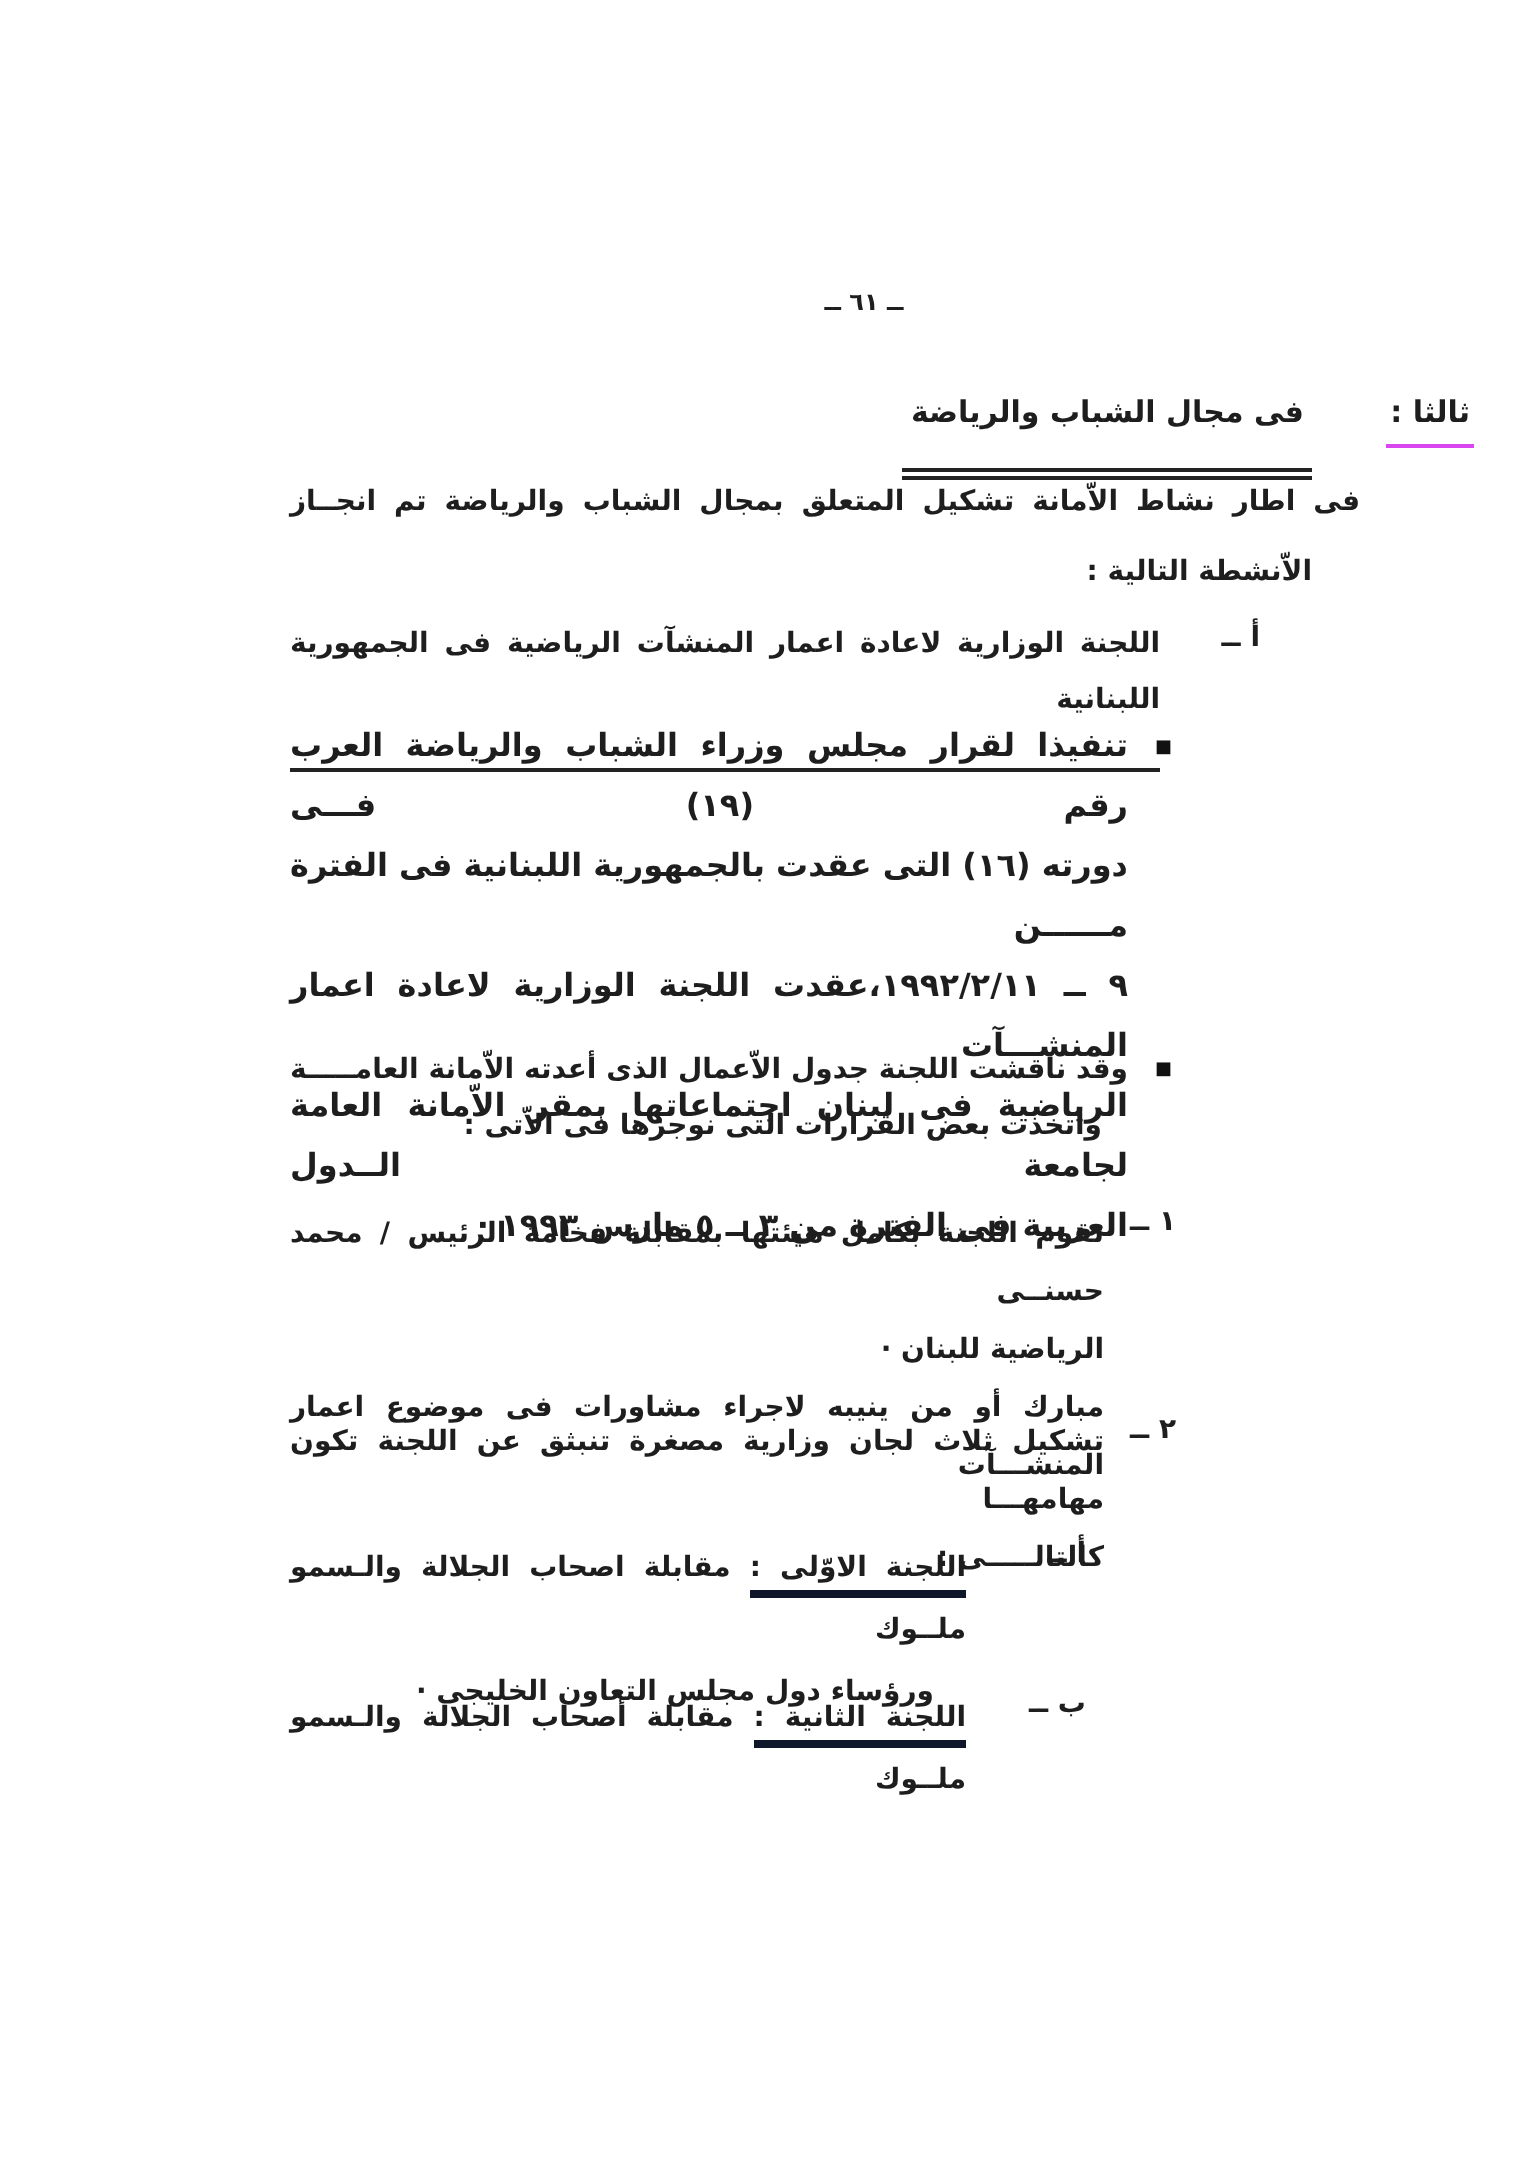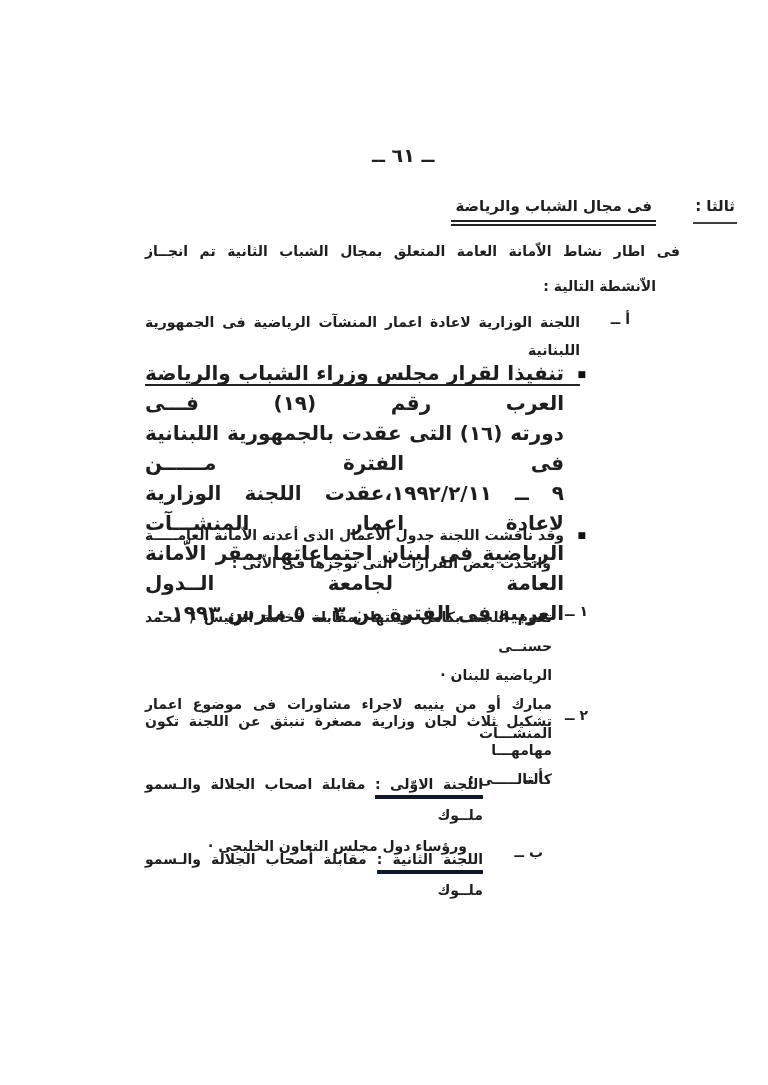--- a/index.html
+++ b/index.html
@@ -6,37 +6,37 @@
   body{
     width:768px;height:1085px;position:relative;overflow:hidden;
     background:#ffffff;color:#1e1e1e;
     font-family:"DejaVu Sans",sans-serif;font-weight:700;
     direction:rtl;
   }
   .abs{position:absolute}
   .ln{white-space:normal}
   .j{text-align:justify;text-align-last:justify}
 
-  #page-number{top:144px;right:316px;width:80px;text-align:left;font-size:19px;letter-spacing:1px}
+  #page-number{top:144px;right:296px;width:80px;text-align:center;font-size:12px;letter-spacing:1px}
 
-  #heading-label{top:197px;right:31px;font-size:15px;padding:0 2px 7px 2px;border-bottom:2px solid #404040}
-  #heading-title{top:197px;right:112px;font-size:15px;padding:0 4px 5px 4px;border-bottom:6px double #222}
+  #heading-label{top:197px;right:31px;font-size:15px;padding:0 2px 7px 2px;border-bottom:2px solid #d946ef}
+  #heading-title{top:197px;right:112px;font-size:15px;padding:0 4px 19px 4px;border-bottom:6px double #222}
 
   #intro{top:234px;right:88px;width:535px;line-height:35px;font-size:14px}
   #intro .indent2{margin-right:24px}
 
   #section-a-marker{top:311px;right:138px;font-size:14px}
   #section-a-title{top:308px;right:188px;width:435px;line-height:28px;font-size:14px;
     padding-bottom:20px;border-bottom:2px solid #222}
 
   .bullet-icon{font-size:9px;line-height:9px;color:#111}
   #bullet1-icon{top:370px;right:182px}
   #bullet2-icon{top:531px;right:182px}
 
-  #bullet1{top:358px;right:204px;width:419px;line-height:30px;font-size:20px}
+  #bullet1{top:358px;right:204px;width:419px;line-height:30px;font-size:16px}
   #bullet2{top:521px;right:204px;width:419px;line-height:28px;font-size:14px}
   #bullet2 .nudge{margin-right:13px}
 
   .num-marker{font-size:14px}
   #item1-marker{top:603px;right:180px}
   #item2-marker{top:707px;right:180px}
   #item1{top:603px;right:216px;width:407px;line-height:29px;font-size:14px}
   #item2{top:707px;right:216px;width:407px;line-height:29px;font-size:14px}
 
   #sub-a-marker{top:769px;right:225px;font-size:14px}
@@ -48,21 +48,21 @@
 </style>
 </head>
 <body>
 
 <div class="abs" id="page-number">ــ ٦١ ــ</div>
 
 <div class="abs" id="heading-label">ثالثا :</div>
 <div class="abs" id="heading-title">فى مجال الشباب والرياضة</div>
 
 <div class="abs" id="intro">
-  <div class="ln j">فى اطار نشاط الاّمانة العامة  المتعلق  بمجال الشباب الثانية تم انجــاز</div>
+  <div class="ln j">فى اطار نشاط الاّمانة تشكيل  المتعلق  بمجال الشباب والرياضة تم انجــاز</div>
   <div class="ln indent2">الاّنشطة التالية :</div>
 </div>
 
 <div class="abs" id="section-a-marker">أ ــ</div>
 <div class="abs ln j" id="section-a-title">اللجنة الوزارية لاعادة اعمار المنشآت الرياضية فى الجمهورية اللبنانية</div>
 
 <div class="abs bullet-icon" id="bullet1-icon">■</div>
 <div class="abs" id="bullet1">
   <div class="ln j">تنفيذا لقرار مجلس وزراء  الشباب والرياضة العرب رقم (١٩) فـــى</div>
   <div class="ln j">دورته (١٦)   التى عقدت بالجمهورية اللبنانية فى الفترة مــــــن</div>

